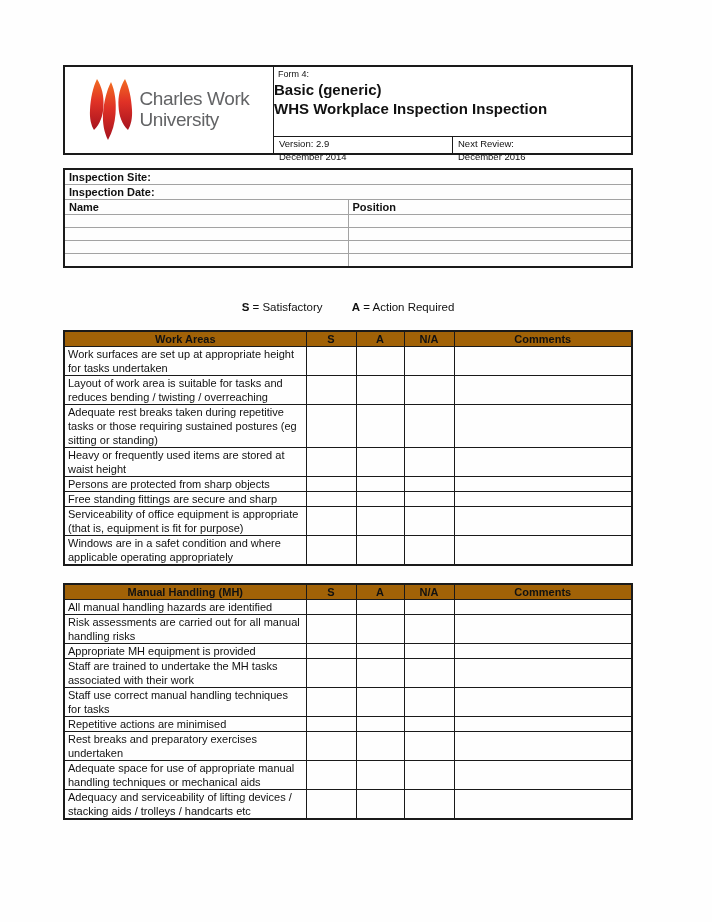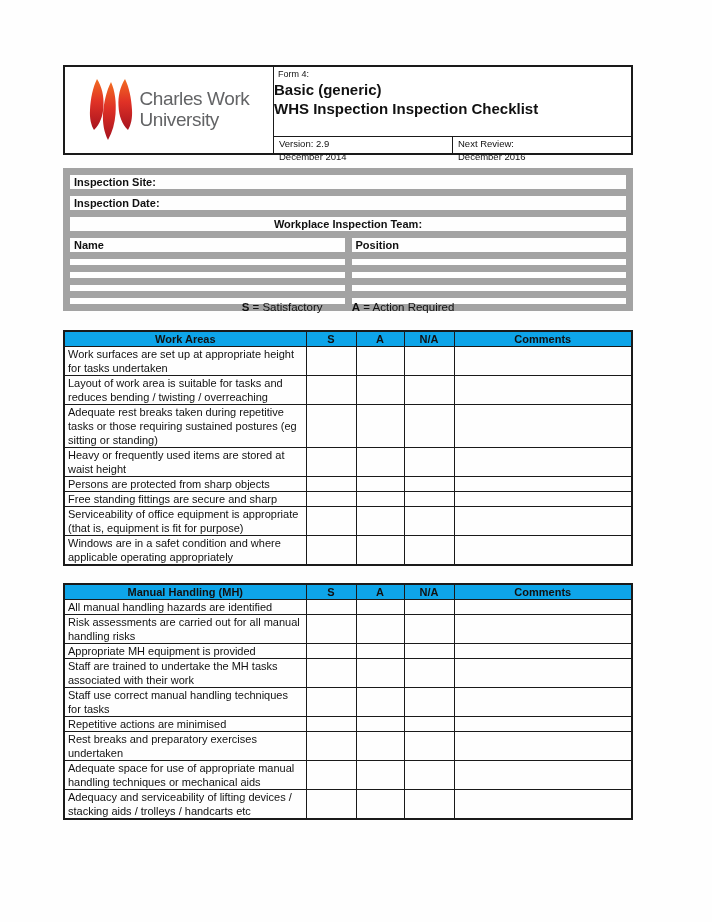--- a/index.html
+++ b/index.html
@@ -33,21 +33,21 @@
   .vcell { padding: 1px 5px; }
   .vcell.left { width: 179px; border-right: 1px solid #1a1a1a; }
 
   
   table { border-collapse: collapse; table-layout: fixed; }
   .site-table {
     position: absolute; left: 63px; top: 168px; width: 570px;
     font-size: 11px;
   }
   .site-table td {
-    border: 7px solid #a3a3a3;
+    border: 1px solid #a3a3a3;
     padding: 1px 4px;
     height: 15px;
     vertical-align: middle;
   }
   .site-table { border: 2px solid #1a1a1a; }
   .site-table .b { font-weight: bold; }
   .site-table .center { text-align: center; }
   .site-table .name-col { width: 150px; }
   .site-table .empty td { height: 13px; }
 
@@ -60,21 +60,21 @@
 
   
   .check-table {
     position: absolute; left: 63px; width: 570px;
     font-size: 11px; border: 2px solid #1a1a1a;
   }
   .check-table.t1 { top: 330px; }
   .check-table.t2 { top: 583px; }
   .check-table th, .check-table td { border: 1px solid #1a1a1a; }
   .check-table th {
-    background: #0ea5e9; font-weight: bold; height: 15px;
+    background: #a16207; font-weight: bold; height: 15px;
     text-align: center; padding: 0 2px; font-size: 11px;
   }
   .check-table td { vertical-align: top; padding: 0 3px; line-height: 14px; }
   .check-table td.item { text-align: left; }
   .check-table th:nth-child(1), .check-table td:nth-child(1) { width: 242px; }
   .check-table th:nth-child(2), .check-table td:nth-child(2) { width: 50px; }
   .check-table th:nth-child(3), .check-table td:nth-child(3) { width: 48px; }
   .check-table th:nth-child(4), .check-table td:nth-child(4) { width: 50px; }
 
   
@@ -101,21 +101,21 @@
       </svg>
       <div class="logo-text">
         <div>Charles Work</div>
         <div>University</div>
       </div>
     </div>
     <div class="header-right">
       <div class="form4">Form 4:</div>
       <div class="hdr-title">
         <div>Basic (generic)</div>
-        <div>WHS Inspection Inspection Checklist</div>
+        <div>WHS Workplace Inspection Inspection</div>
       </div>
       <div class="version-row">
         <div class="vcell left">
           <div>Version:   2.9</div>
           <div>December 2014</div>
         </div>
         <div class="vcell">
           <div>Next Review:</div>
           <div>December  2016</div>
         </div>
@@ -129,23 +129,20 @@
         <td colspan="2" class="b">
           <span>Inspection Site:</span>
         </td>
       </tr>
       <tr>
         <td colspan="2" class="b">
           <span>Inspection Date:</span>
         </td>
       </tr>
       <tr>
-        <td colspan="2" class="b center">Workplace Inspection Team:</td>
-      </tr>
-      <tr>
         <td class="b name-col">Name</td>
         <td class="b">Position</td>
       </tr>
     </tbody>
     <tbody id="team-empty-rows">
         <tr class="empty">
           <td class="name-col"></td>
           <td></td>
         </tr>
         <tr class="empty">

